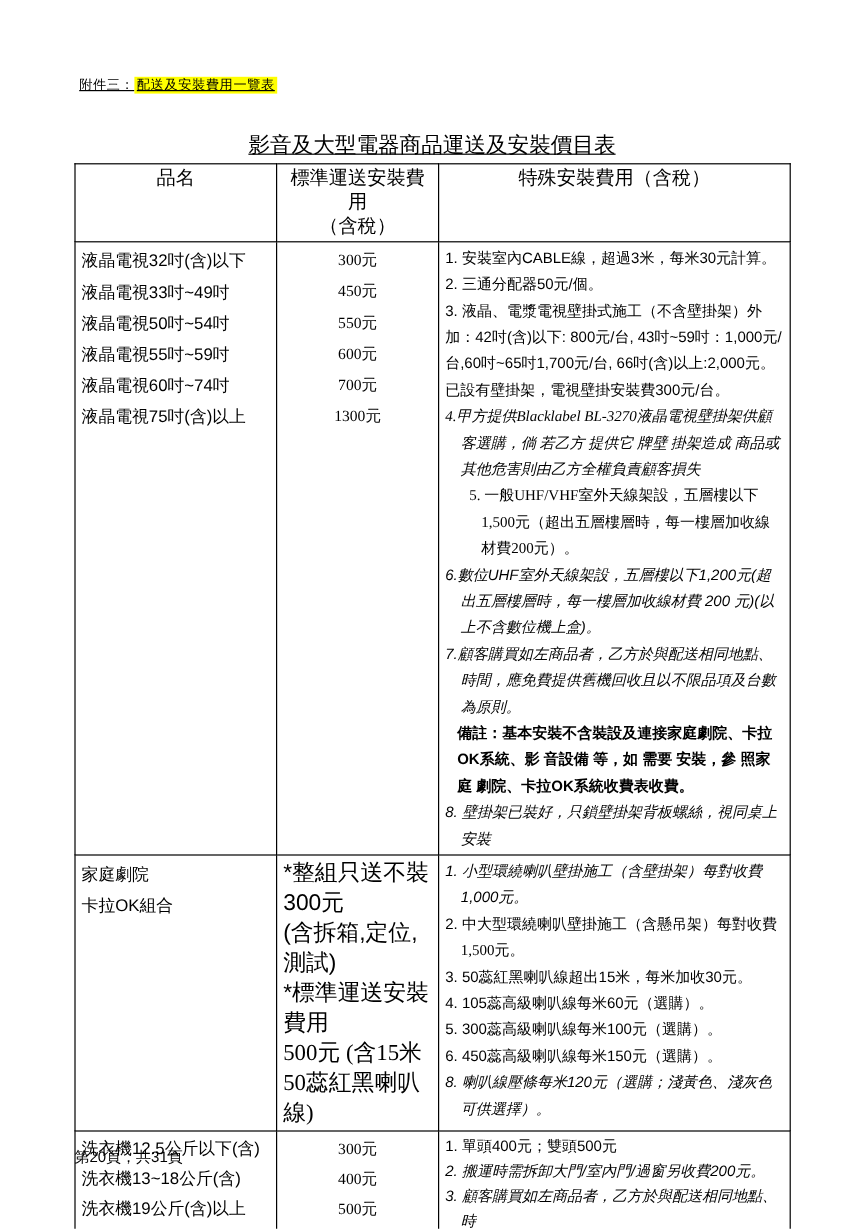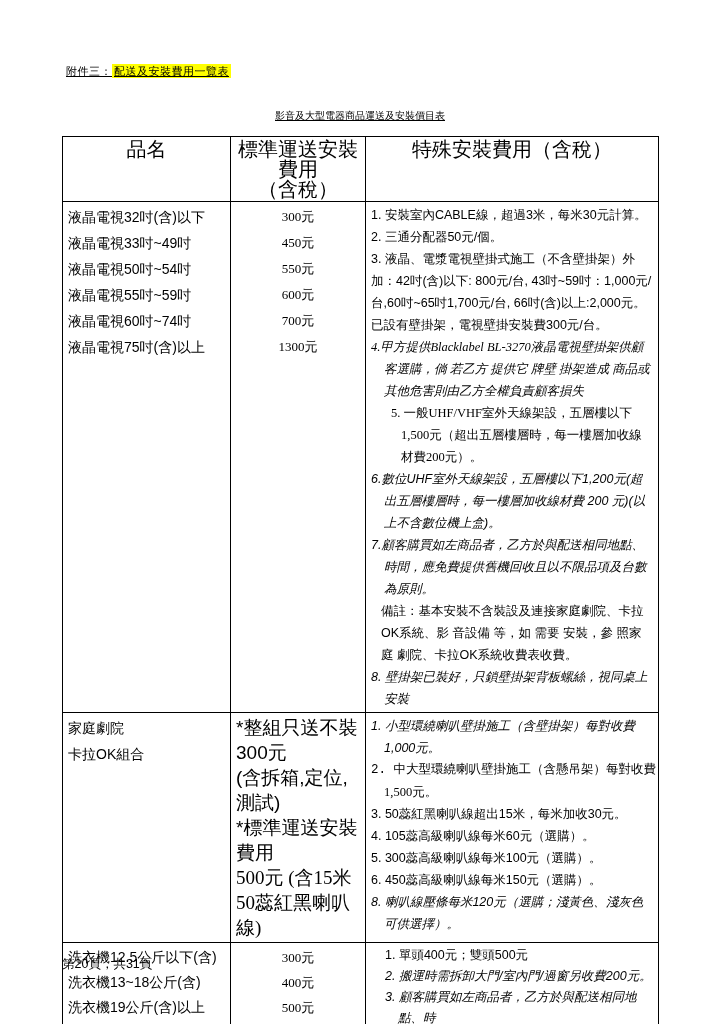--- a/index.html
+++ b/index.html
@@ -9,52 +9,52 @@
     position:relative;overflow:hidden;
   }
   .doc-title{
     position:absolute;left:66px;top:60px;
     font-size:11px;line-height:22px;letter-spacing:.5px;
   }
   .doc-title .u{text-decoration:underline;}
   .hl{padding:1px 2px;}
   .tbl-title{
     position:absolute;left:62px;top:109px;width:596px;
-    text-align:center;font-size:10px;
+    text-align:center;font-size:18px;
   }
   .tbl-title span{text-decoration:underline;}
   table.price{
     position:absolute;left:62px;top:136px;width:596px;
     border-collapse:collapse;table-layout:fixed;
   }
   table.price th,table.price td{
     border:1px solid #000;vertical-align:top;padding:2px 5px;
   }
-  th{font-weight:normal;font-size:20px;text-align:center;line-height:20px;padding-top:4px;}
+  th{font-weight:normal;font-size:16px;text-align:center;line-height:20px;padding-top:4px;}
   .col-prod{width:168px;}
   .col-std{width:135px;}
   .col-spec{width:293px;}
   .prod-cell div{font-size:14px;line-height:26px;white-space:nowrap;}
   .fee-cell{text-align:center;font-family:"Liberation Serif","DejaVu Serif",serif;}
   .fee-cell div{font-size:13px;line-height:26px;}
   .std-left div{font-size:19px;line-height:25px;}
   .spec-cell p{margin:0;font-size:12.5px;line-height:22px;}
   .hang{padding-left:13px;text-indent:-13px;font-style:italic;}
   .ind2{padding-left:30px;text-indent:-10px;}
-  .note{padding-left:10px;}
+  .note{padding-left:10px;font-weight:bold;}
   .f-serif{font-family:"Liberation Serif","DejaVu Serif",serif;}
   .big{
     font-size:16.5px;line-height:26px;white-space:nowrap;
-    margin-left:-6px;overflow:visible;font-family:Liberation Mono, monospace;
+    margin-left:-6px;overflow:visible;
   }
   .big-cont{padding-left:13px;}
   .row-h1 td{height:479px;}
   .row-h2 td{height:220px;}
   .row-h3 td{height:70px;overflow:hidden;}
-  .row-h3 .spec-cell p{line-height:21px;margin-left:14px;}
+  .row-h3 .spec-cell p{line-height:21px;}
   .row-h3 .prod-cell div,.row-h3 .fee-cell div{line-height:25px;}
   .footer{
     position:absolute;left:62px;top:956px;width:596px;
     text-align:left;font-size:12.5px;
   }
 </style>
 </head>
 <body>
 
 <div class="doc-title">

